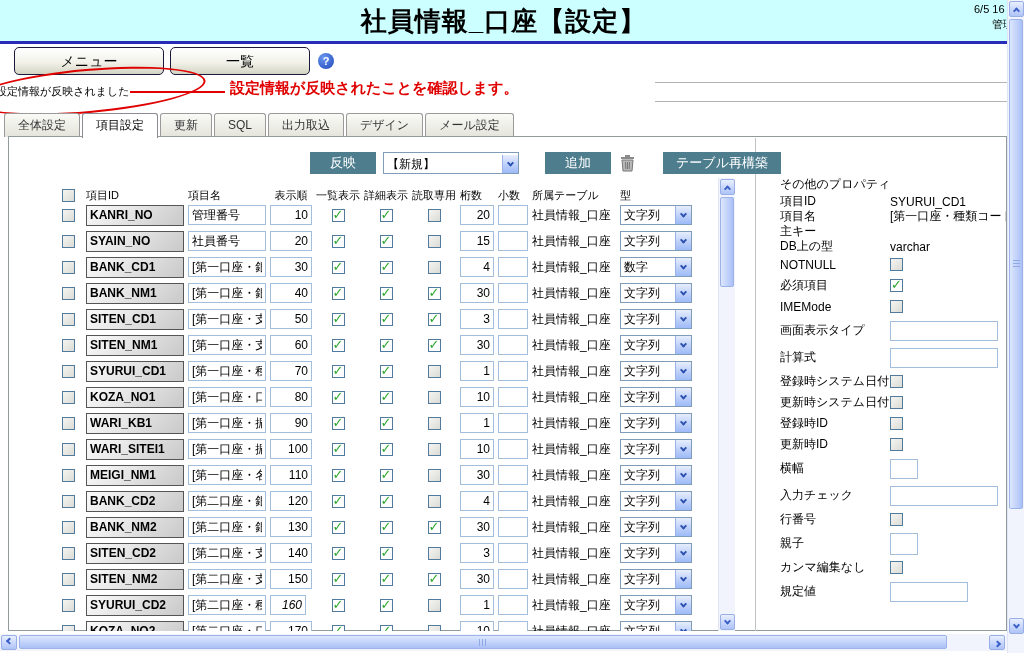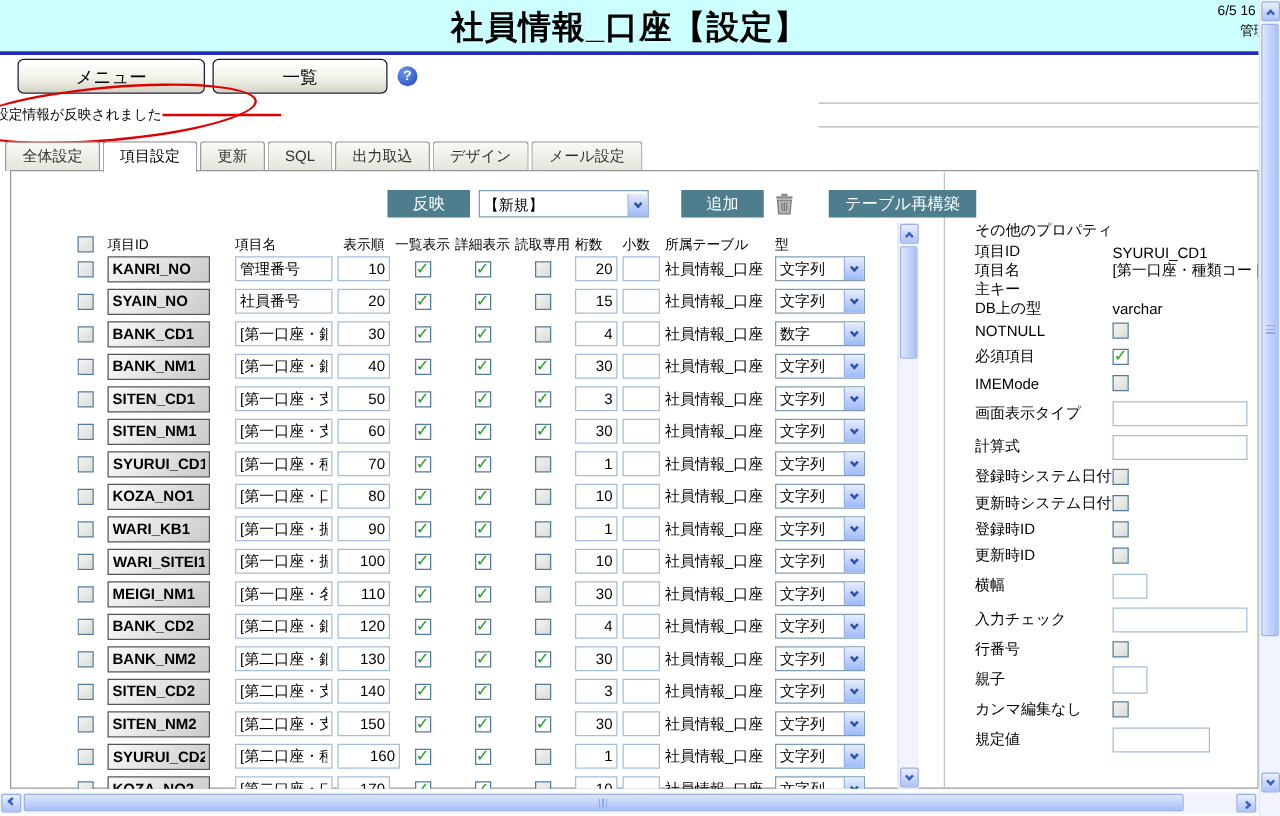--- a/index.html
+++ b/index.html
@@ -57,21 +57,21 @@
   .hgrid, .rgrid { display:grid; grid-template-columns:20px 98px 78px 42px 44px 44px 44px 34px 30px 84px 72px; column-gap:4px; align-items:center; }
   .thead { position:absolute; left:62px; top:186px; width:656px; height:18px; font-size:11px; color:#000; }
   .thead .hcell { white-space:nowrap; overflow:visible; }
   .rows { position:absolute; left:62px; top:202px; width:660px; height:429px; overflow:hidden; }
   .rgrid { height:26px; }
   .cb { width:13px; height:13px; border:1px solid #527a9c; background:linear-gradient(135deg,#f4f4f2,#dcdcd6);
         display:inline-block; position:relative; }
   .cb.checked { background:#fff; }
   .cb.checked::after { content:"✓"; position:absolute; left:0px; top:-3px; font-size:13px; font-weight:bold; color:#28a428; }
   .c-center { justify-self:center; }
-  .idbox { width:82px; height:21px; border:1px solid #555; background:linear-gradient(135deg,#fbfbfb,#c9c9c9);
+  .idbox { width:98px; height:21px; border:1px solid #555; background:linear-gradient(135deg,#fbfbfb,#c9c9c9);
            font-size:12px; font-weight:bold; color:#000; padding:0 3px; font-family:"Liberation Sans","DejaVu Sans",sans-serif; }
   .tin { height:20px; border:1px solid #a3bedb; background:#fff; font-size:12px; color:#000; padding:0 3px;
          font-family:"Liberation Sans","DejaVu Sans",sans-serif; }
   .name-in { width:78px; }
   .num-in { text-align:right; }
   .tbl-txt { font-size:12px; white-space:nowrap; overflow:hidden; }
   .row-sel { width:72px; }
 
   
   .panel { position:absolute; left:780px; top:176px; width:226px; height:456px; overflow:hidden; font-size:12px; color:#000; }
@@ -112,20 +112,21 @@
   </div>
   <div class="navy-rule"></div>
 
   <div class="btn-nav" style="left:14px; top:47px; width:150px;">メニュー</div>
   <div class="btn-nav" style="left:170px; top:47px; width:140px;">一覧</div>
   <div class="help">?</div>
 
   <span class="status-msg">設定情報が反映されました</span>
   <div class="red-ellipse"></div>
   <div class="red-line"></div>
+  <span class="red-note">設定情報が反映されたことを確認します。</span>
   <div class="gray-line" style="top:82px;"></div>
   <div class="gray-line" style="top:101px;"></div>
 
   <div class="tabbar">
     <div class="tab">全体設定</div>
     <div class="tab active">項目設定</div>
     <div class="tab">更新</div>
     <div class="tab">SQL</div>
     <div class="tab">出力取込</div>
     <div class="tab">デザイン</div>
@@ -437,21 +438,21 @@
         <span class="sv">文字列</span>
         <span class="ab">
             <span class="chev-d"></span>
           </span>
       </span>
     </div>
       <div class="rgrid">
       <span class="cb"></span>
       <input class="idbox" readonly="" value="SYURUI_CD2" style="">
       <input class="tin name-in" value="[第二口座・種類" style="">
-      <input class="tin num-in" style="width: 50px;" value="160">
+      <input class="tin num-in" style="width: 36px; font-style: italic;" value="160">
       <span class="cb c-center checked"></span>
       <span class="cb c-center checked"></span>
       <span class="cb c-center"></span>
       <input class="tin num-in" style="width: 34px;" value="1">
       <input class="tin" style="width: 30px;" value="">
       <span class="tbl-txt">社員情報_口座</span>
       <span class="sel row-sel">
         <span class="sv">文字列</span>
         <span class="ab">
             <span class="chev-d"></span>

